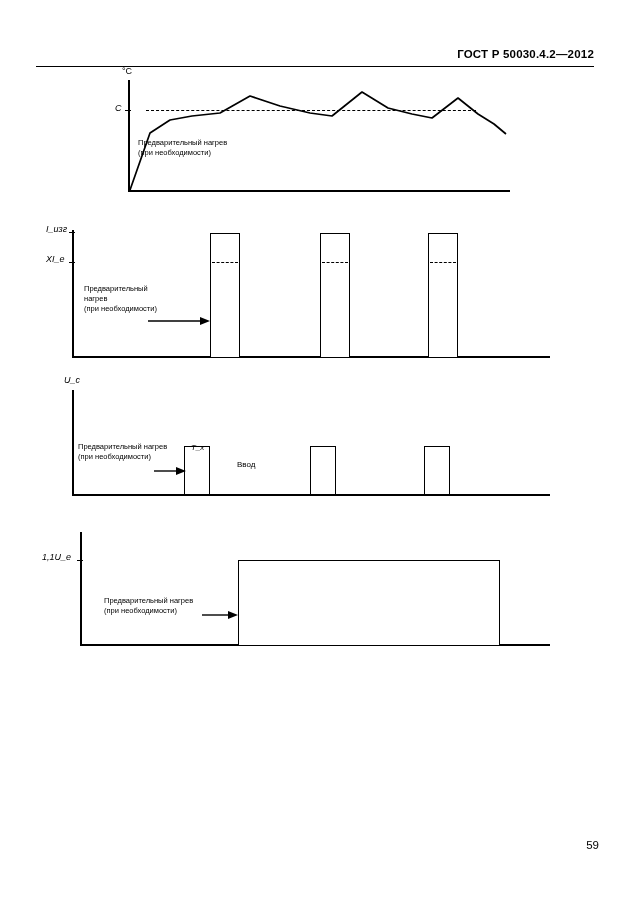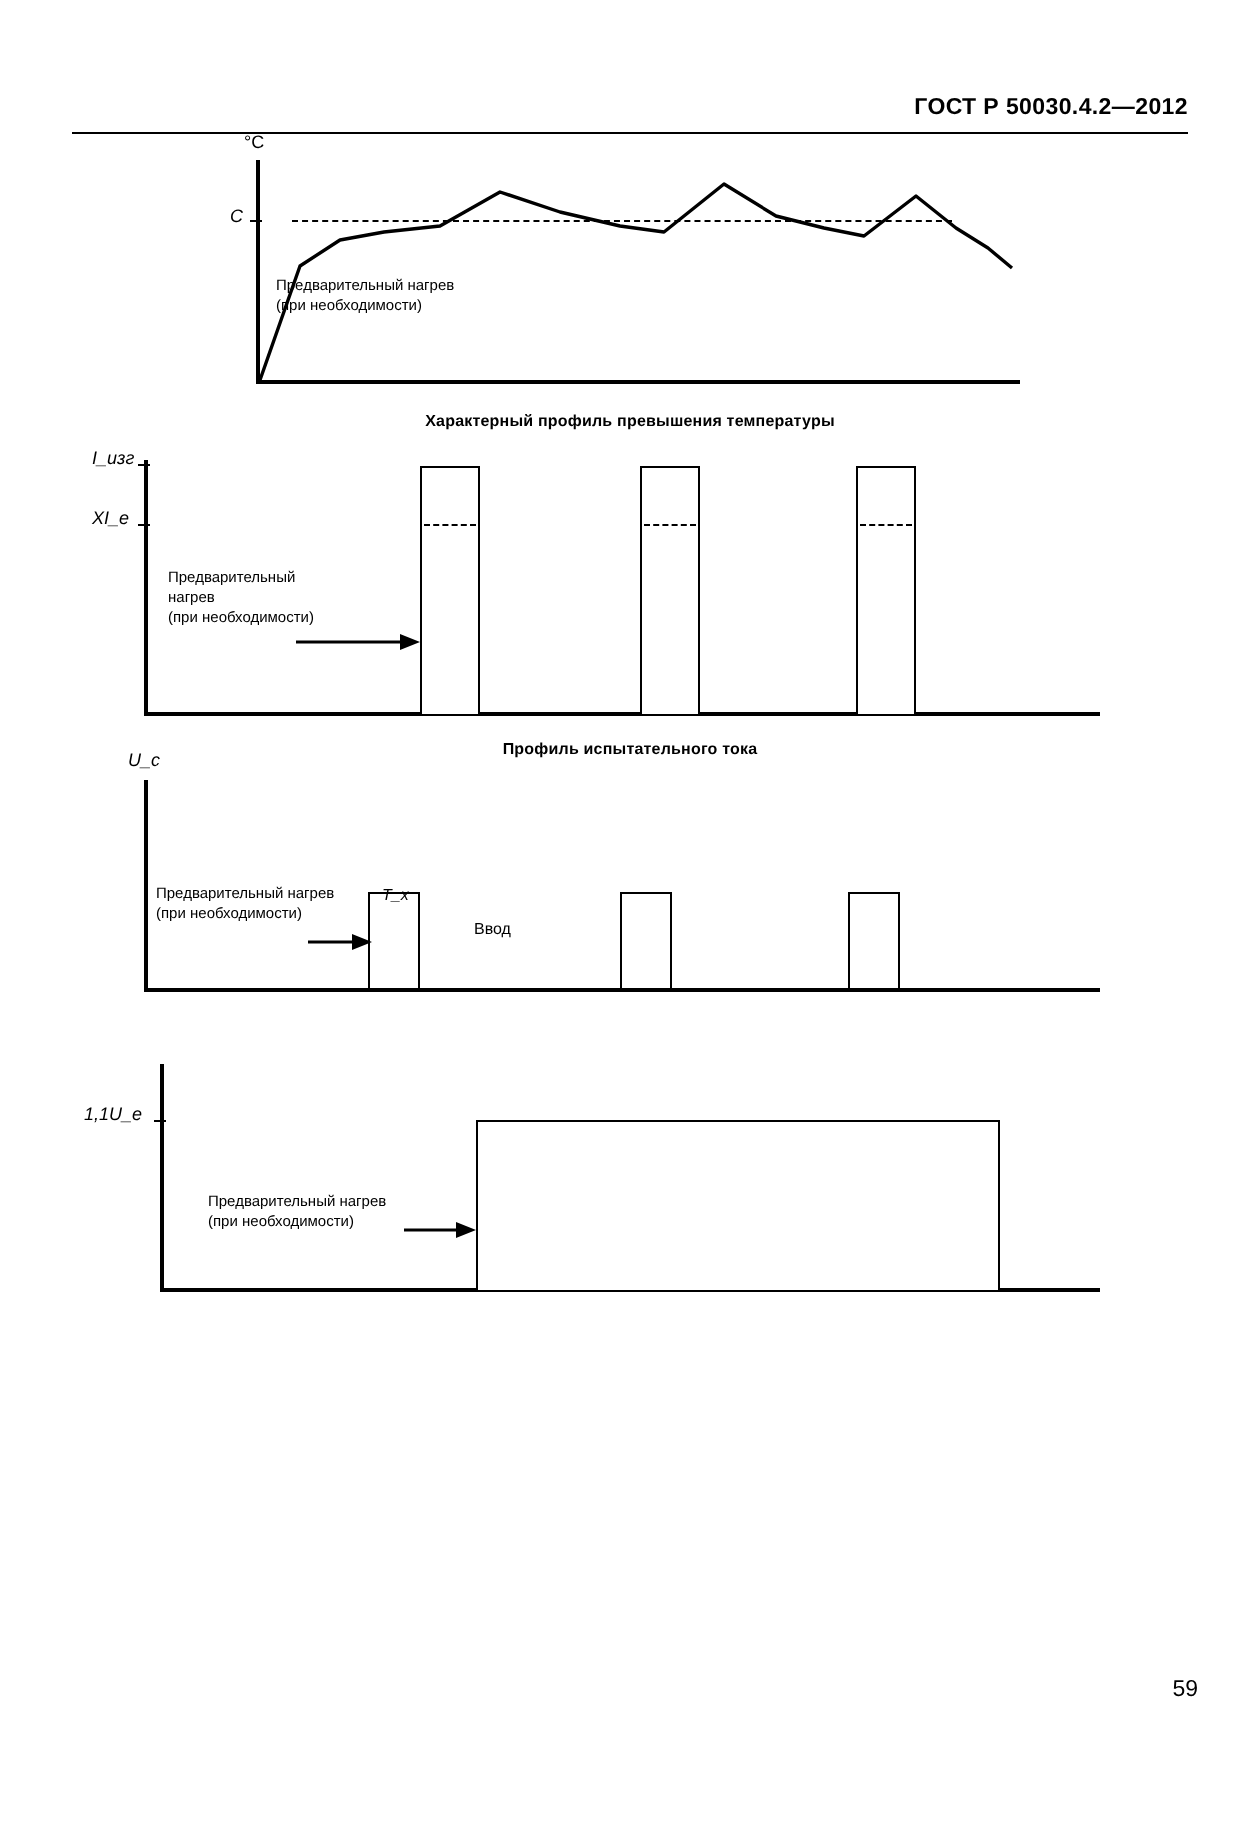--- a/index.html
+++ b/index.html
@@ -136,21 +136,20 @@
 
     <svg class="arrow-svg" style="left:0; top:0;" width="390" height="120" viewBox="0 0 390 120">
       <polyline points="10,112 30,55 50,42 72,38 100,35 130,18 160,28 190,35 212,38 242,14 268,30 292,36 312,40 338,20 358,36 374,46 386,56" fill="none" stroke="#000000" stroke-width="1.7" stroke-linejoin="round"></polyline>
     </svg>
 
     <div class="note" style="left:18px; top:60px; width:140px;">
       <div>Предварительный нагрев</div>
       <div>(при необходимости)</div>
     </div>
   </div>
-  <div class="caption" style="top:206px;">Характерный профиль превышения температуры</div>
 
   <div class="chart" style="left:62px; top:228px; width:490px; height:132px;">
     <div class="axis-v" style="left:10px; top:2px; height:128px;"></div>
     <div class="axis-h" style="left:10px; top:128px; width:478px;"></div>
 
     <div class="axis-label" style="left:-16px; top:-4px; font-style:italic;">
       <span>I_изг</span>
     </div>
     <div class="tick" style="left:7px; top:4px;"></div>
     <div class="axis-label" style="left:-16px; top:26px; font-style:italic;">
@@ -169,21 +168,20 @@
     <div class="note" style="left:22px; top:56px; width:126px;">
       <div>Предварительный</div>
       <div>нагрев</div>
       <div>(при необходимости)</div>
     </div>
     <svg class="arrow-svg" style="left:86px; top:86px;" width="64" height="14" viewBox="0 0 64 14">
       <line x1="0" y1="7" x2="54" y2="7" stroke="#000000" stroke-width="1.4"></line>
       <polygon points="62,7 52,3 52,11" fill="#000000"></polygon>
     </svg>
   </div>
-  <div class="caption" style="top:370px;">Профиль испытательного тока</div>
 
   <div class="chart" style="left:62px; top:388px; width:490px; height:110px;">
     <div class="axis-v" style="left:10px; top:2px; height:106px;"></div>
     <div class="axis-h" style="left:10px; top:106px; width:478px;"></div>
 
     <div class="axis-label" style="left:2px; top:-13px; font-style:italic;">
       <span>U_c</span>
     </div>
 
     <div class="pulse" style="left:122px; top:58px; width:26px; height:48px;"></div>

